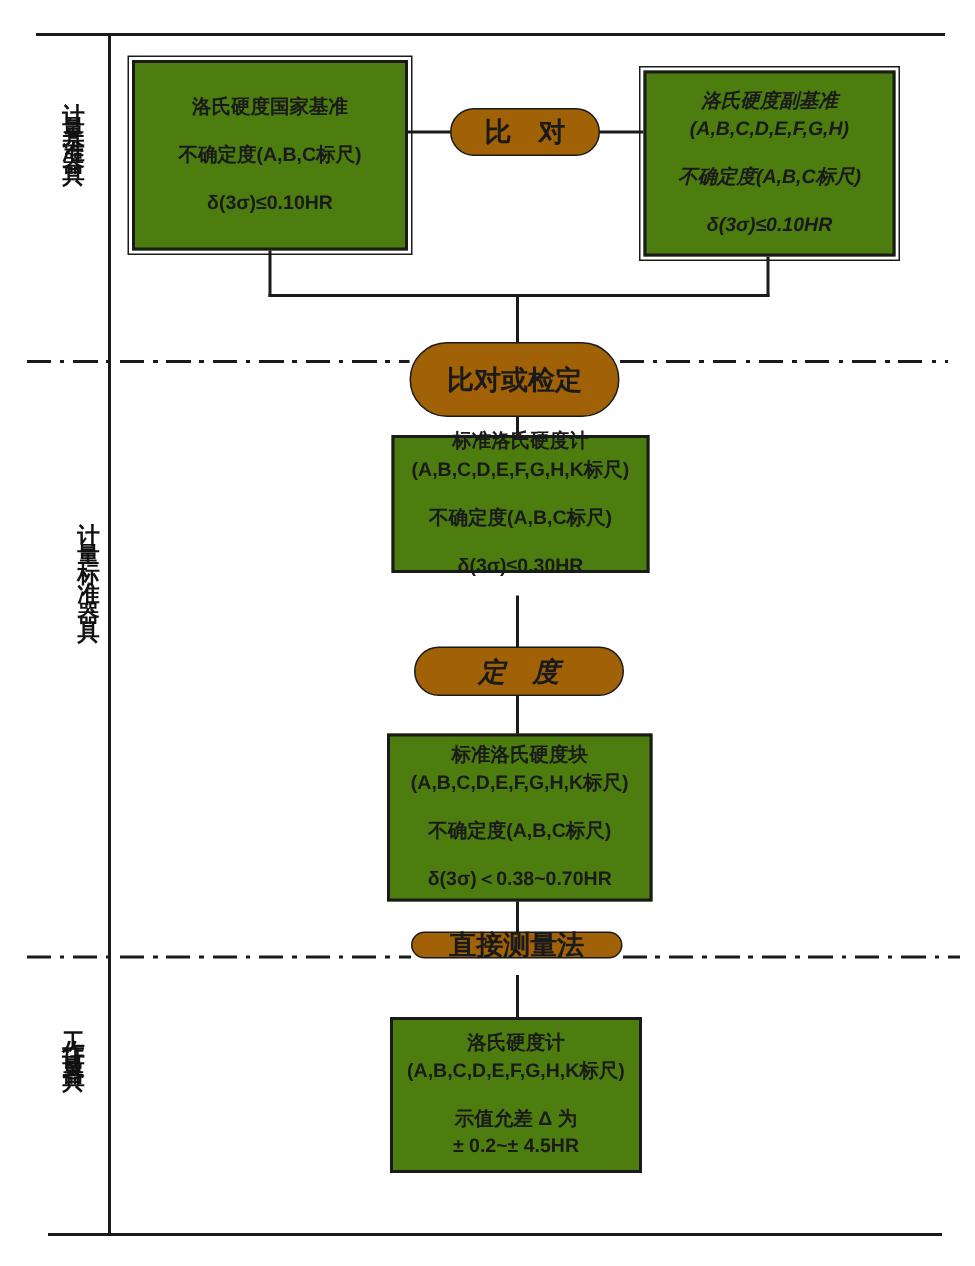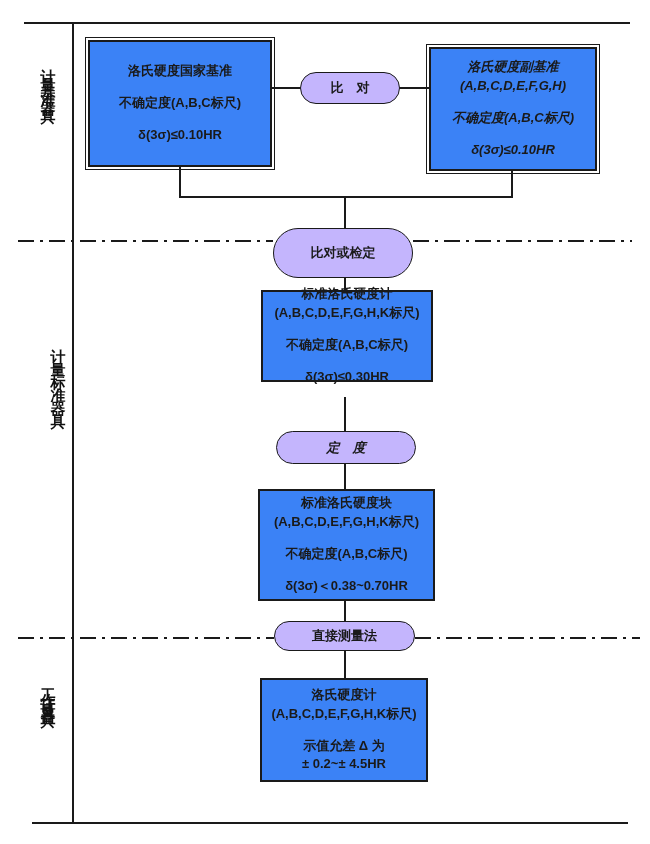--- a/index.html
+++ b/index.html
@@ -32,43 +32,43 @@
     writing-mode:vertical-rl;
     text-orientation:upright;
     font-size:15px;font-weight:bold;
     color:#111;
     white-space:nowrap;
   }
   
   .node{
     position:absolute;
     border:2px solid #1a1a1a;
-    background:#3b82f6;
+    background:#4d7c0f;
     display:flex;flex-direction:column;
     justify-content:center;align-items:center;
     text-align:center;
     box-sizing:border-box;
     z-index:2;
   }
   .node.double{
     outline:1.5px solid #1a1a1a;
     outline-offset:2px;
   }
   .bl{
     font-size:13px;font-weight:bold;
     line-height:1.45;white-space:nowrap;
   }
   .bl.gap{margin-top:13px;}
   .oval{
     position:absolute;
     border:1.8px solid #1a1a1a;
     border-radius:999px;
-    background:#c4b5fd;
+    background:#a16207;
     display:flex;justify-content:center;align-items:center;
-    font-size:13px;font-weight:bold;
+    font-size:18px;font-weight:bold;
     box-sizing:border-box;
     white-space:nowrap;
     z-index:3;
   }
 </style>
 </head>
 <body>
 
 <div class="canvas">
 
@@ -123,21 +123,21 @@
 
   <div class="oval" style="left:276px;top:431px;width:140px;height:33px;font-style:italic;">定　度</div>
 
   <div class="node" style="left:258px;top:489px;width:177px;height:112px;">
     <div class="bl">标准洛氏硬度块</div>
     <div class="bl">(A,B,C,D,E,F,G,H,K标尺)</div>
     <div class="bl gap">不确定度(A,B,C标尺)</div>
     <div class="bl gap">δ(3σ)＜0.38~0.70HR</div>
   </div>
 
-  <div class="oval" style="left:274px;top:621px;width:141px;height:30px;">直接测量法</div>
+  <div class="oval" style="left:274px;top:621px;width:141px;height:18px;">直接测量法</div>
 
   <div class="node" style="left:260px;top:678px;width:168px;height:104px;">
     <div class="bl">洛氏硬度计</div>
     <div class="bl">(A,B,C,D,E,F,G,H,K标尺)</div>
     <div class="bl gap">示值允差 Δ 为</div>
     <div class="bl">± 0.2~± 4.5HR</div>
   </div>
 
 </div>
 

